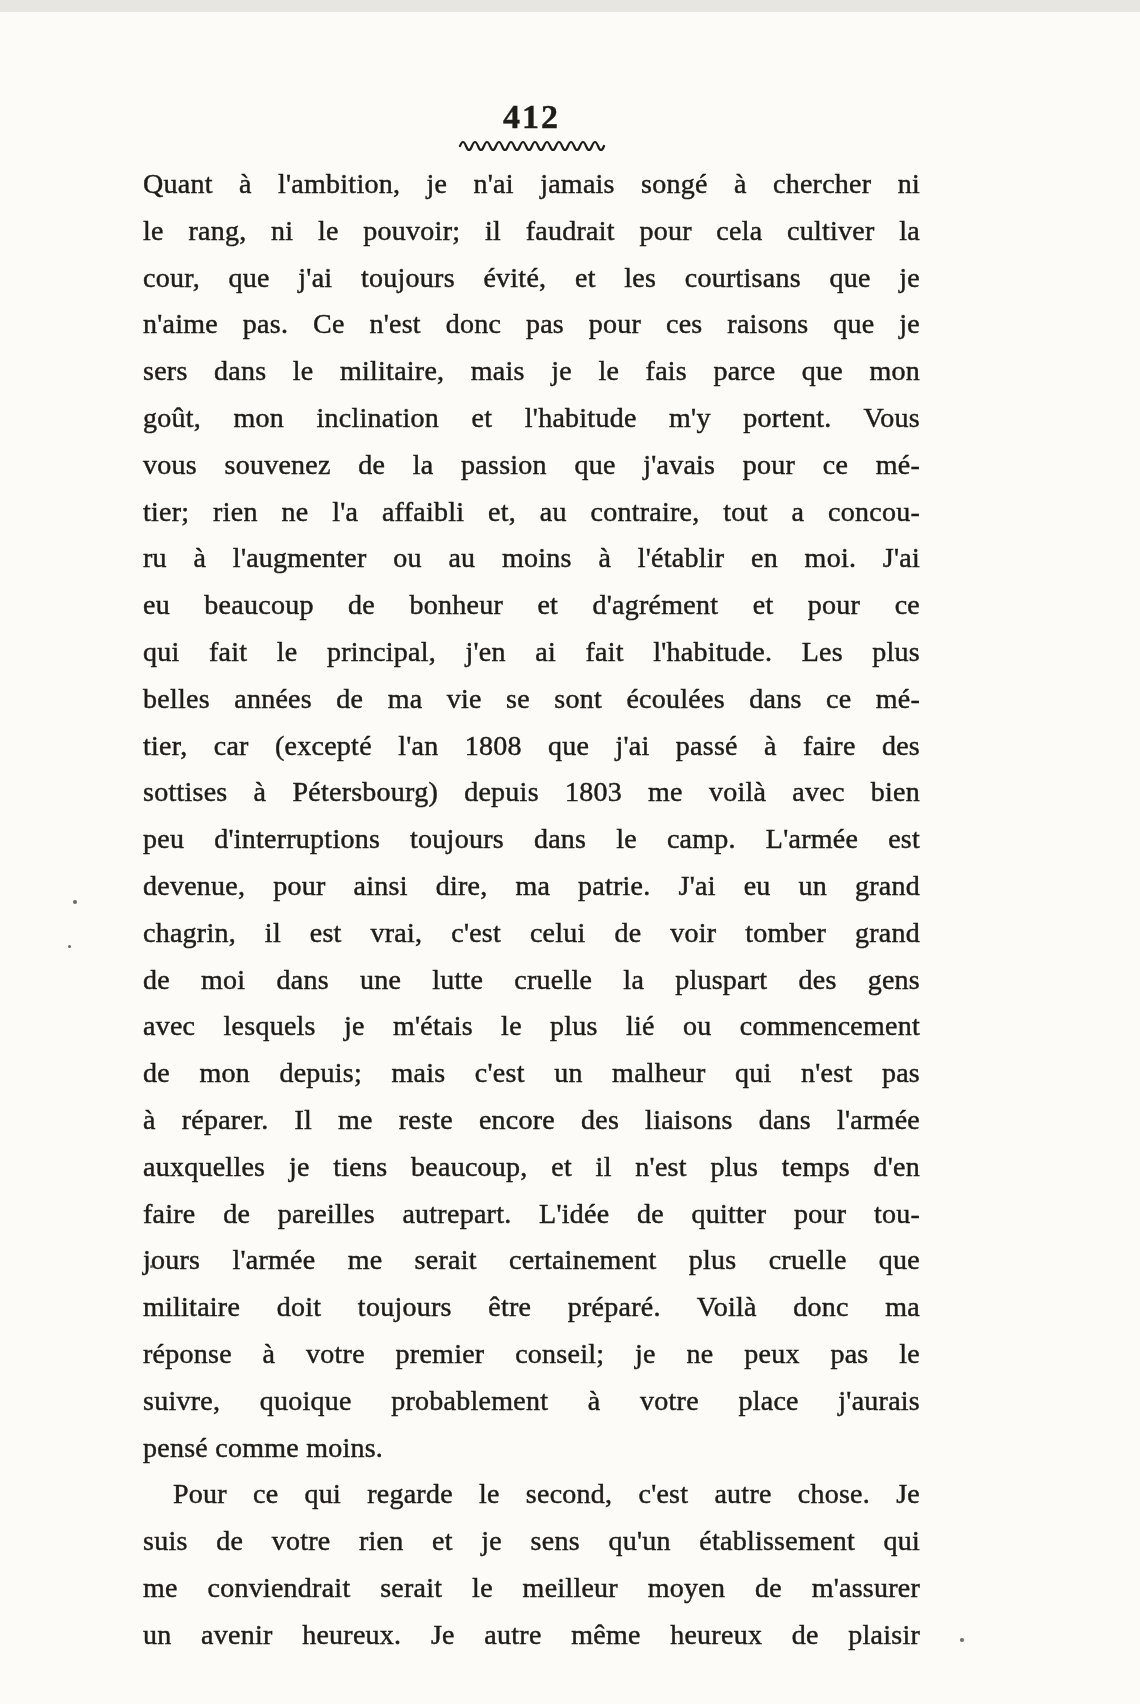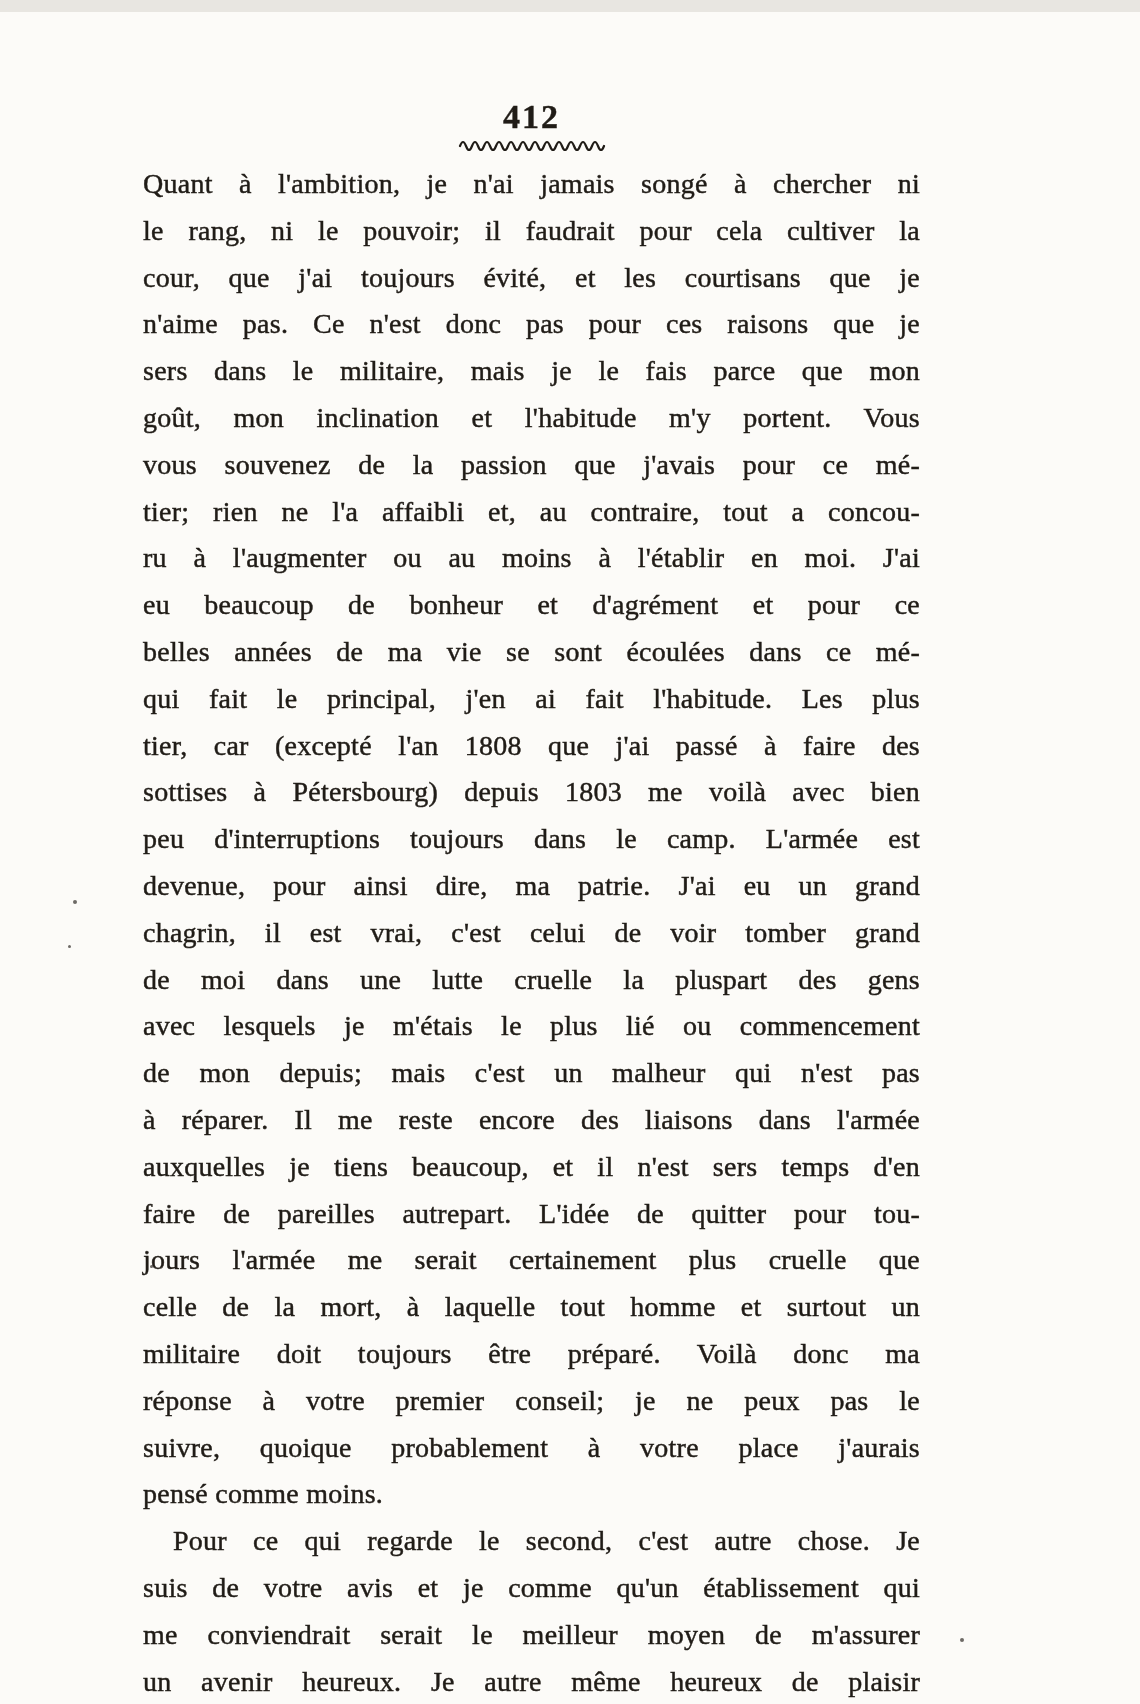--- a/index.html
+++ b/index.html
@@ -73,41 +73,40 @@
       <div class="line">Quant à l'ambition, je n'ai jamais songé à chercher ni</div>
       <div class="line">le rang, ni le pouvoir; il faudrait pour cela cultiver la</div>
       <div class="line">cour, que j'ai toujours évité, et les courtisans que je</div>
       <div class="line">n'aime pas. Ce n'est donc pas pour ces raisons que je</div>
       <div class="line">sers dans le militaire, mais je le fais parce que mon</div>
       <div class="line">goût, mon inclination et l'habitude m'y portent. Vous</div>
       <div class="line">vous souvenez de la passion que j'avais pour ce mé-</div>
       <div class="line">tier; rien ne l'a affaibli et, au contraire, tout a concou-</div>
       <div class="line">ru à l'augmenter ou au moins à l'établir en moi. J'ai</div>
       <div class="line">eu beaucoup de bonheur et d'agrément et pour ce</div>
+      <div class="line">qui fait le principal, j'en ai fait l'habitude. Les plus</div>
       <div class="line">belles années de ma vie se sont écoulées dans ce mé-</div>
-      <div class="line">qui fait le principal, j'en ai fait l'habitude. Les plus</div>
       <div class="line">tier, car (excepté l'an 1808 que j'ai passé à faire des</div>
       <div class="line">sottises à Pétersbourg) depuis 1803 me voilà avec bien</div>
       <div class="line">peu d'interruptions toujours dans le camp. L'armée est</div>
       <div class="line">devenue, pour ainsi dire, ma patrie. J'ai eu un grand</div>
       <div class="line">chagrin, il est vrai, c'est celui de voir tomber grand</div>
       <div class="line">de moi dans une lutte cruelle la pluspart des gens</div>
       <div class="line">avec lesquels je m'étais le plus lié ou commencement</div>
       <div class="line">de mon depuis; mais c'est un malheur qui n'est pas</div>
       <div class="line">à réparer. Il me reste encore des liaisons dans l'armée</div>
-      <div class="line">auxquelles je tiens beaucoup, et il n'est sers temps d'en</div>
+      <div class="line">auxquelles je tiens beaucoup, et il n'est plus temps d'en</div>
       <div class="line">faire de pareilles autrepart. L'idée de quitter pour tou-</div>
       <div class="line">jours l'armée me serait certainement plus cruelle que</div>
-      <div class="line">celle de la mort, à laquelle tout homme et surtout un</div>
       <div class="line">militaire doit toujours être préparé. Voilà donc ma</div>
       <div class="line">réponse à votre premier conseil; je ne peux pas le</div>
       <div class="line">suivre, quoique probablement à votre place j'aurais</div>
       <div class="line short">pensé comme moins.</div>
       <div class="line indent">Pour ce qui regarde le second, c'est autre chose. Je</div>
-      <div class="line">suis de votre avis et je comme qu'un établissement qui</div>
+      <div class="line">suis de votre rien et je sens qu'un établissement qui</div>
       <div class="line">me conviendrait serait le meilleur moyen de m'assurer</div>
       <div class="line">un avenir heureux. Je autre même heureux de plaisir</div>
     </div>
 
 <div class="speck" style="left: 73px; top: 888px; width: 4px; height: 4px;"></div>
     <div class="speck" style="left: 68px; top: 933px; width: 3px; height: 3px;"></div>
     <div class="speck" style="left: 150px; top: 1253px; width: 3px; height: 3px;"></div>
     <div class="speck" style="left: 960px; top: 1626px; width: 4px; height: 4px;"></div>
   </div>
 

